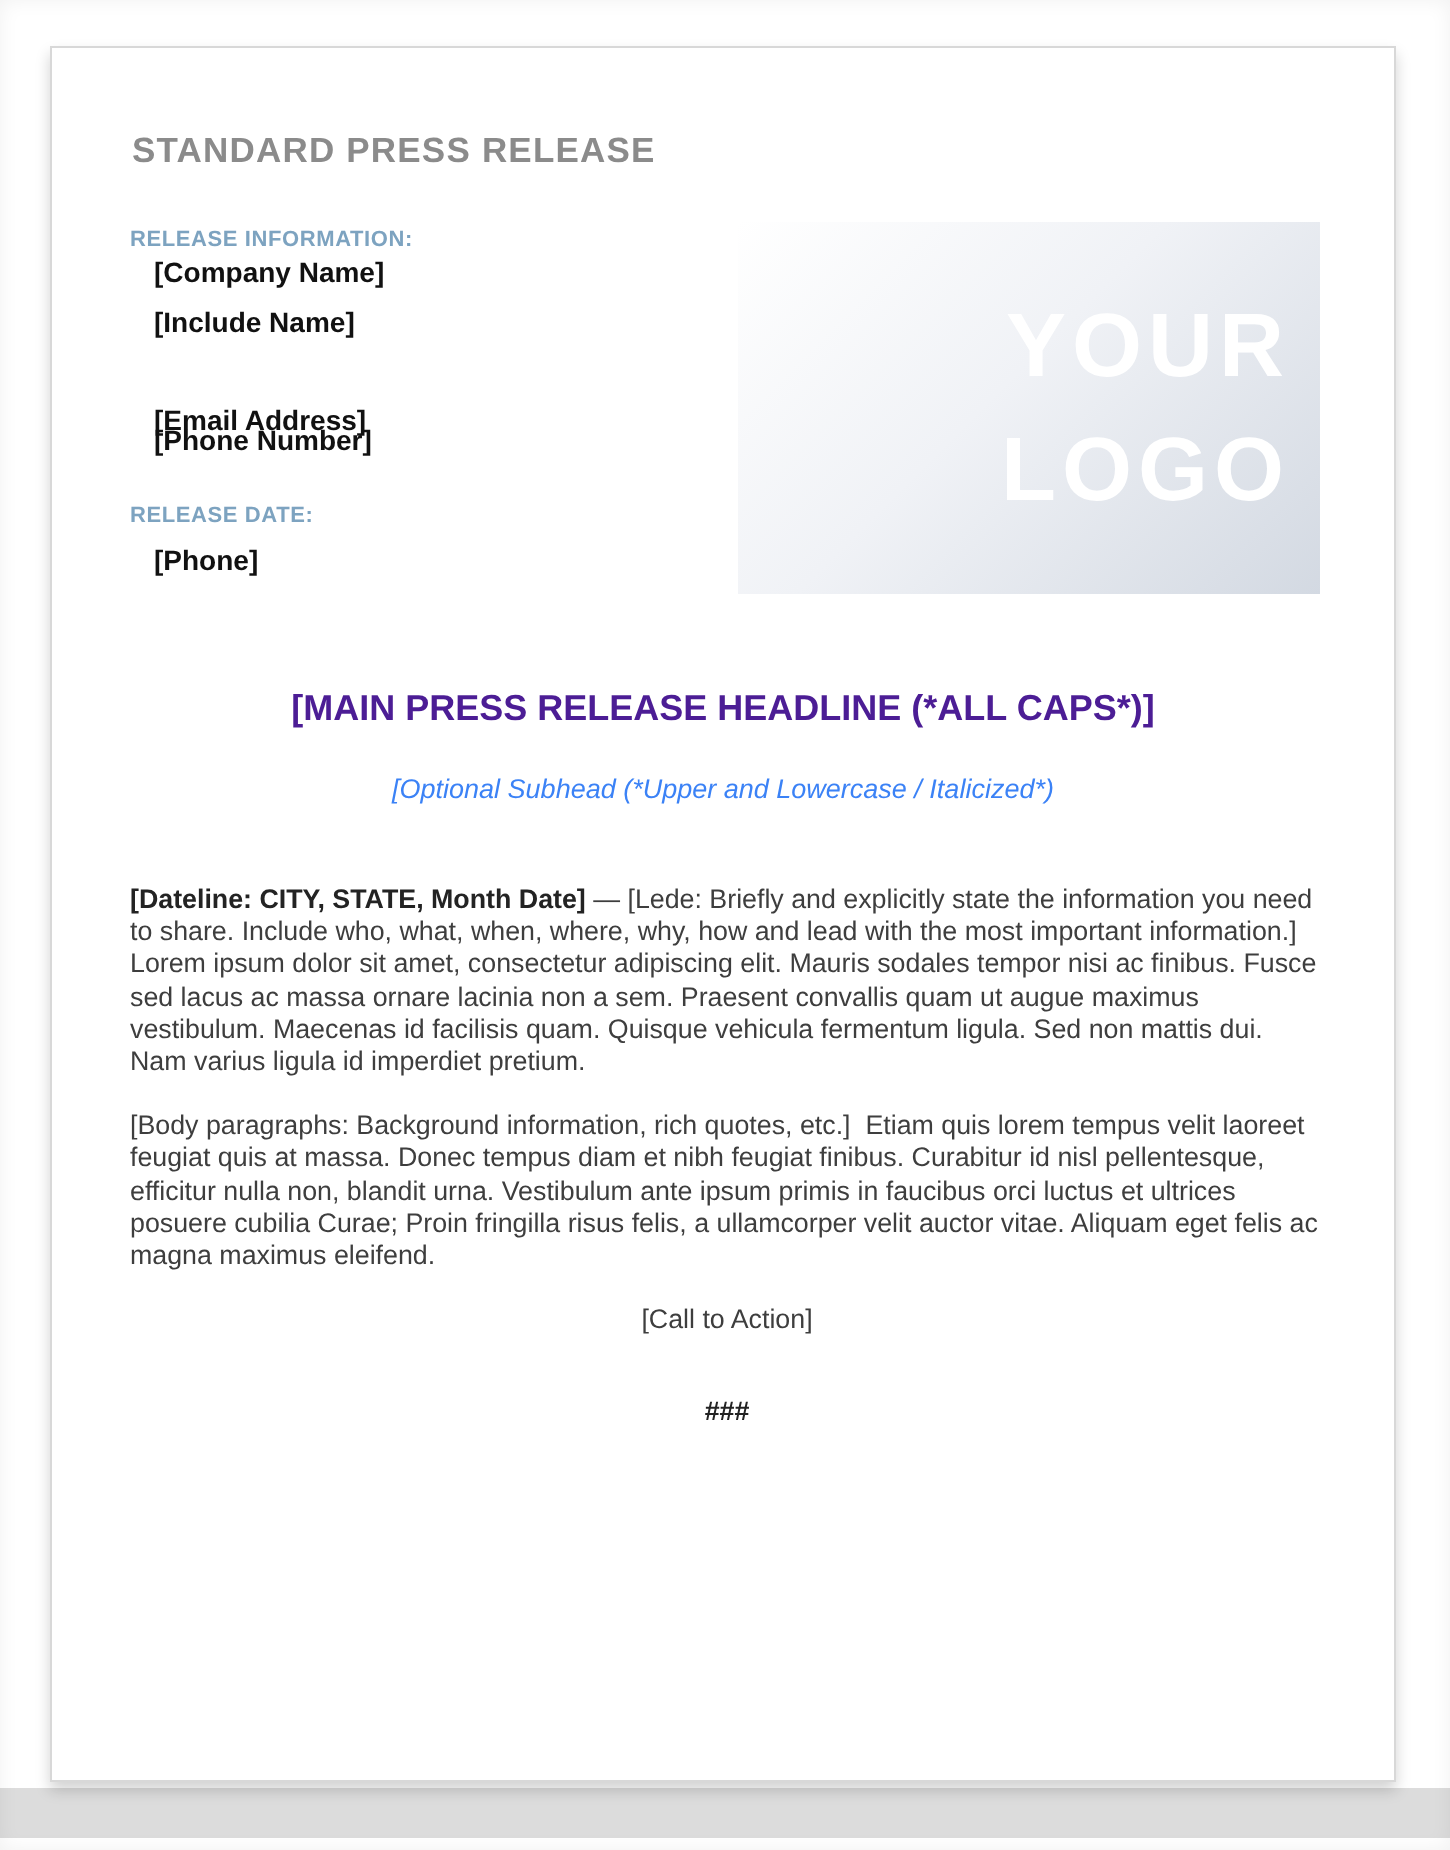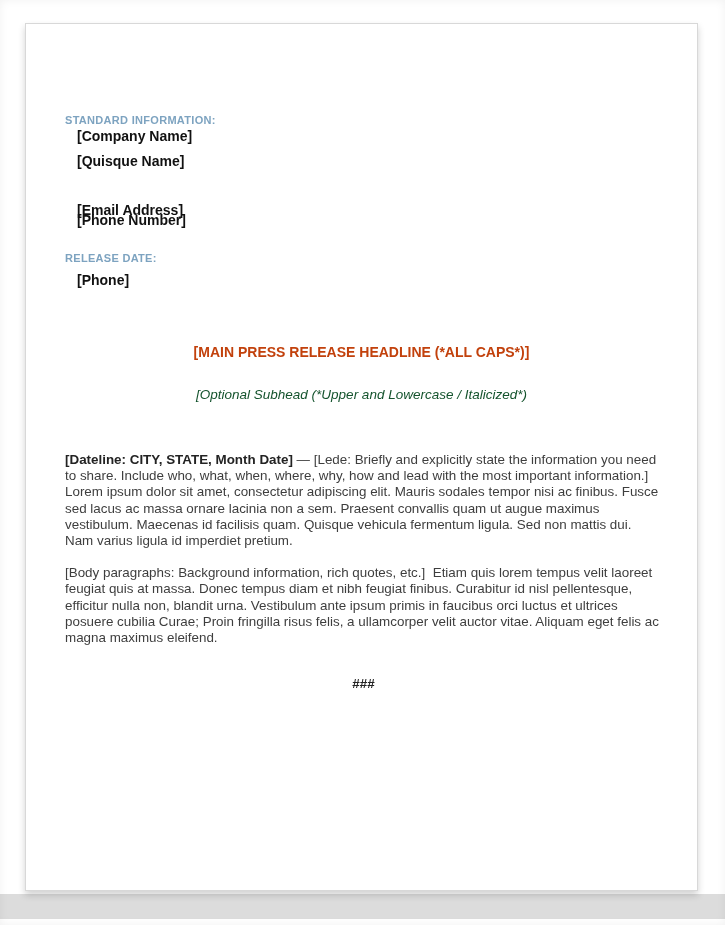--- a/index.html
+++ b/index.html
@@ -98,85 +98,91 @@
     letter-spacing: 3px;
     color: #ffffff;
   }
 
   .headline {
     position: absolute;
     left: 0;
     top: 320px;
     width: 100%;
     text-align: center;
-    font-size: 14px;
+    font-size: 18px;
     font-weight: bold;
-    color: #c2410c;
+    color: #4c1d95;
   }
 
   .subhead {
     position: absolute;
     left: 0;
     top: 363px;
     width: 100%;
     text-align: center;
     font-size: 13.5px;
     font-style: italic;
-    color: #14532d;
+    color: #3b82f6;
   }
 
   .body-text {
     position: absolute;
     left: 39px;
     top: 412px;
     width: 597px;
     font-size: 13.4px;
     line-height: 16.2px;
     color: #3e3e3e;
   }
-  .body-text p { margin: 16px 0 16px 0; white-space: pre-wrap; }
+  .body-text p { margin: 6px 0 16px 0; white-space: pre-wrap; }
   .body-text strong { color: #232323; }
   .p-center { text-align: center; }
   .end-mark {
     text-align: center;
     font-weight: bold;
     color: #232323;
     margin-top: 30px !important;
   }
 </style>
 </head>
 <body>
 
 <div class="canvas">
 
   <div class="bottom-band"></div>
 
   <div class="page">
 
+    <div class="doc-title">STANDARD PRESS RELEASE</div>
 
-    <div class="side-label lbl-contact">STANDARD INFORMATION:</div>
+    <div class="side-label lbl-contact">RELEASE INFORMATION:</div>
 
     <div class="field f0">[Company Name]</div>
-    <div class="field f1">[Quisque Name]</div>
+    <div class="field f1">[Include Name]</div>
     <div class="field f2">[Phone Number]</div>
     <div class="field f3">[Email Address]</div>
 
     <div class="side-label lbl-release">RELEASE DATE:</div>
     <div class="field f-date">[Phone]</div>
 
+    <div class="logo-box">
+      <div class="logo-line">YOUR</div>
+      <div class="logo-line">LOGO</div>
+    </div>
 
     <div class="headline">[MAIN PRESS RELEASE HEADLINE (*ALL CAPS*)]</div>
 
     <div class="subhead">[Optional Subhead (*Upper and Lowercase / Italicized*)</div>
 
     <div class="body-text">
       <p><strong>[Dateline: CITY, STATE, Month Date]</strong><span> — [Lede: Briefly and explicitly state the information you need to share. Include who, what, when, where, why, how and lead with the most important information.] Lorem ipsum dolor sit amet, consectetur adipiscing elit. Mauris sodales tempor nisi ac finibus. Fusce sed lacus ac massa ornare lacinia non a sem. Praesent convallis quam ut augue maximus vestibulum. Maecenas id facilisis quam. Quisque vehicula fermentum ligula. Sed non mattis dui. Nam varius ligula id imperdiet pretium.</span></p>
 
       <p>[Body paragraphs: Background information, rich quotes, etc.]  Etiam quis lorem tempus velit laoreet feugiat quis at massa. Donec tempus diam et nibh feugiat finibus. Curabitur id nisl pellentesque, efficitur nulla non, blandit urna. Vestibulum ante ipsum primis in faucibus orci luctus et ultrices posuere cubilia Curae; Proin fringilla risus felis, a ullamcorper velit auctor vitae. Aliquam eget felis ac magna maximus eleifend.</p>
 
 
 
+      <p class="p-center">[Call to Action]</p>
 
       <p class="end-mark">###</p>
     </div>
 
   </div>
 </div>
 
 </body></html>

